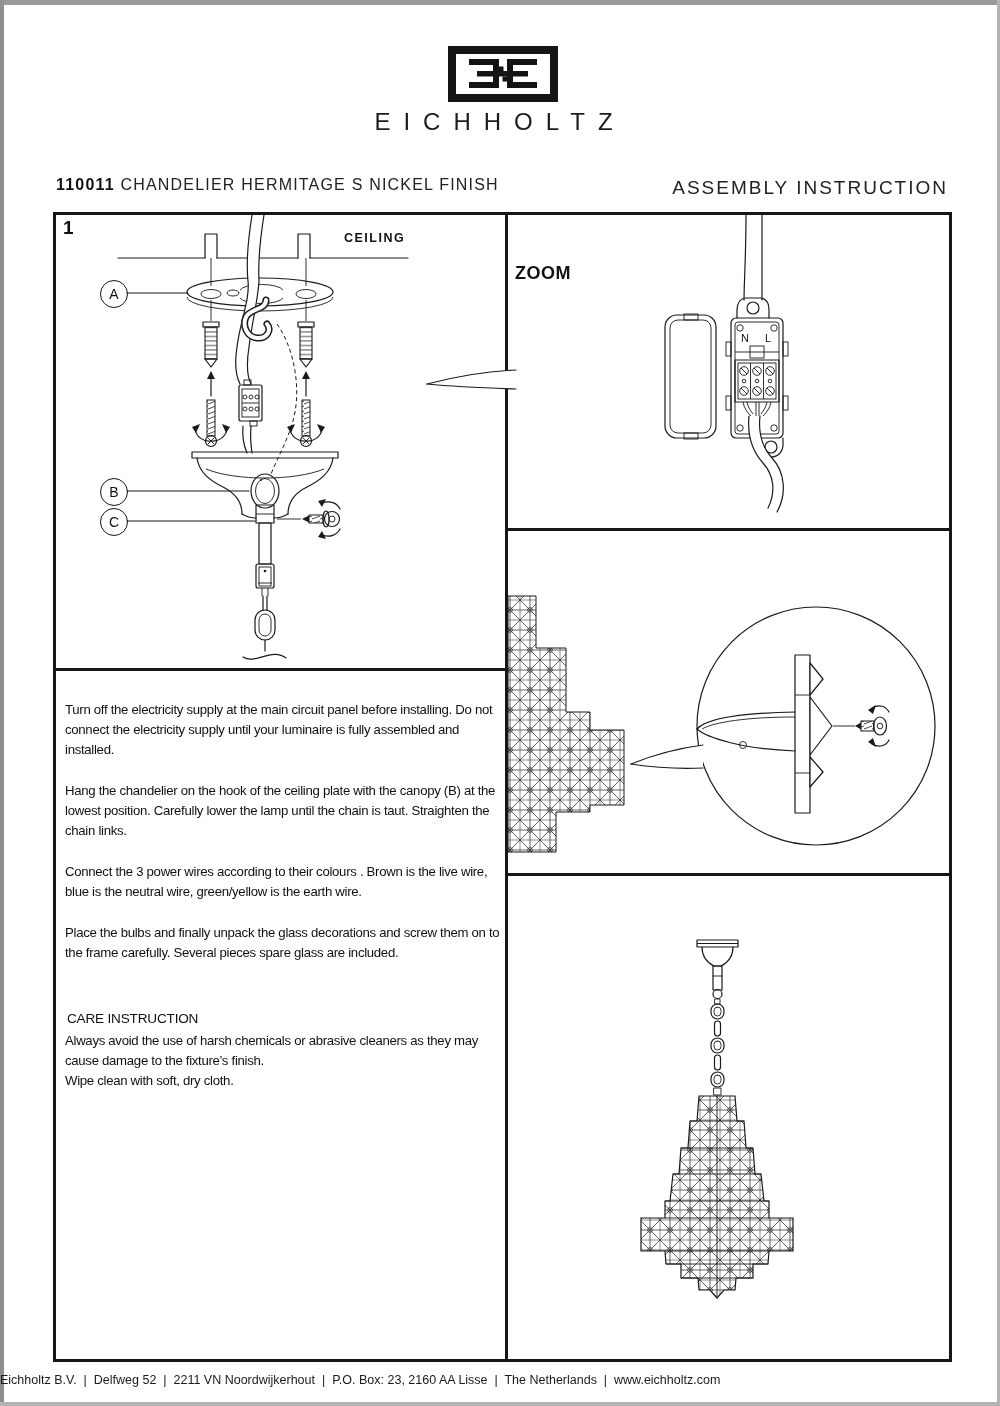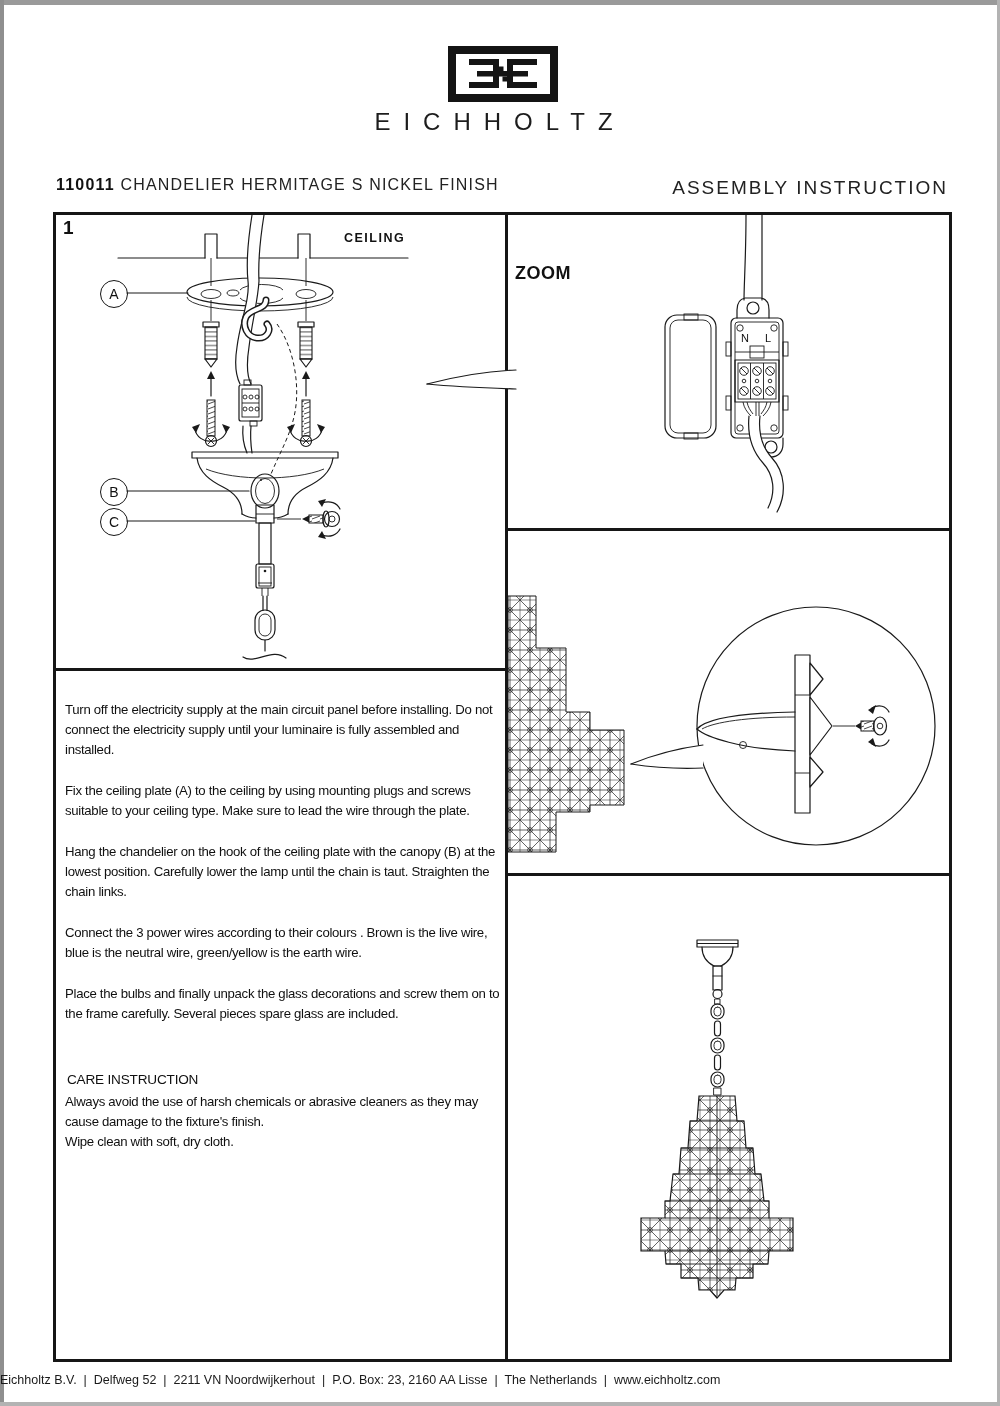--- a/index.html
+++ b/index.html
@@ -389,21 +389,20 @@
     <g class="thin">
       <path d="M690,1121 H744 M681,1148 H753 M673,1174 H761 M665,1201 H769 M665,1218 H769 M665,1251 H769 M666,1264 H768 M681,1278 H753"></path>
       <path d="M717,1096 V1296"></path>
     </g>
   </g>
 </svg>
 
 <div class="abs" id="instructions">
   <div id="para-list">
       <p>Turn off the electricity supply at the main circuit panel before installing. Do not connect the electricity supply until your luminaire is fully assembled and installed.</p>
-      <p>Fix the ceiling plate (A) to the ceiling by using mounting plugs and screws suitable to your ceiling type. Make sure to lead the wire through the plate.</p>
       <p>Hang the chandelier on the hook of the ceiling plate with the canopy (B) at the lowest position. Carefully lower the lamp until the chain is taut. Straighten the chain links.</p>
       <p>Connect the 3 power wires according to their colours . Brown is the live wire, blue is the neutral wire, green/yellow is the earth wire.</p>
       <p>Place the bulbs and finally unpack the glass decorations and screw them on to the frame carefully. Several pieces spare glass are included.</p>
     </div>
   <h3 id="care-heading">CARE INSTRUCTION</h3>
   <div id="care-lines">
       <p>Always avoid the use of harsh chemicals or abrasive cleaners as they may cause damage to the fixture's finish.</p>
       <p>Wipe clean with soft, dry cloth.</p>
     </div>
 </div>

